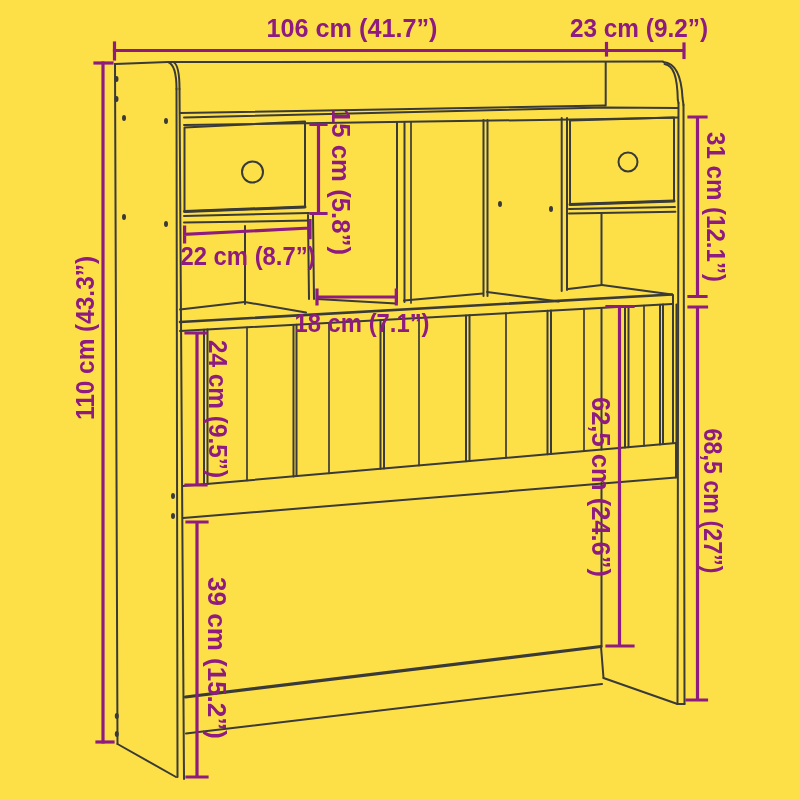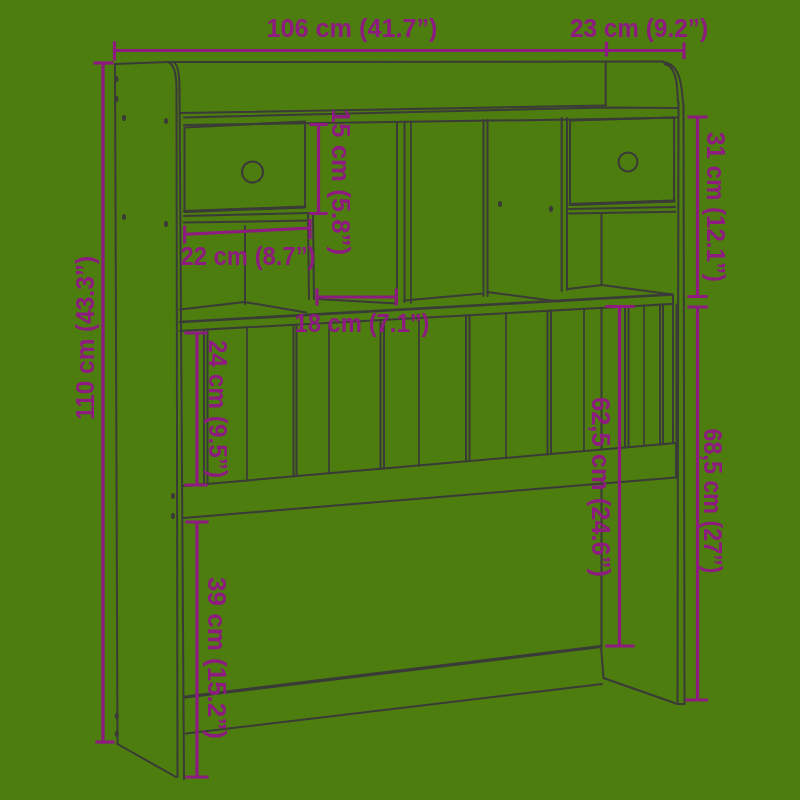--- a/index.html
+++ b/index.html
@@ -1,16 +1,16 @@
 <!DOCTYPE html>
 <html><head>
 <meta charset="utf-8">
 <style>
   html,body{margin:0;padding:0;background:#ffffff;}
-  .wrap{width:800px;height:800px;position:relative;overflow:hidden;background:#4d7c0f;}
+  .wrap{width:800px;height:800px;position:relative;overflow:hidden;background:#fde047;}
   svg{display:block;}
   text{font-family:"Liberation Sans", sans-serif;font-weight:bold;fill:#8e1b80;}
 </style>
 </head>
 <body>
 <div class="wrap">
 <svg width="800" height="800" viewBox="0 0 800 800">
 <g fill="none" stroke="#3a3a38" stroke-width="2" stroke-linecap="round" stroke-linejoin="round">
 
   <path d="M115,64 L168,62 L663,61.5"></path>

